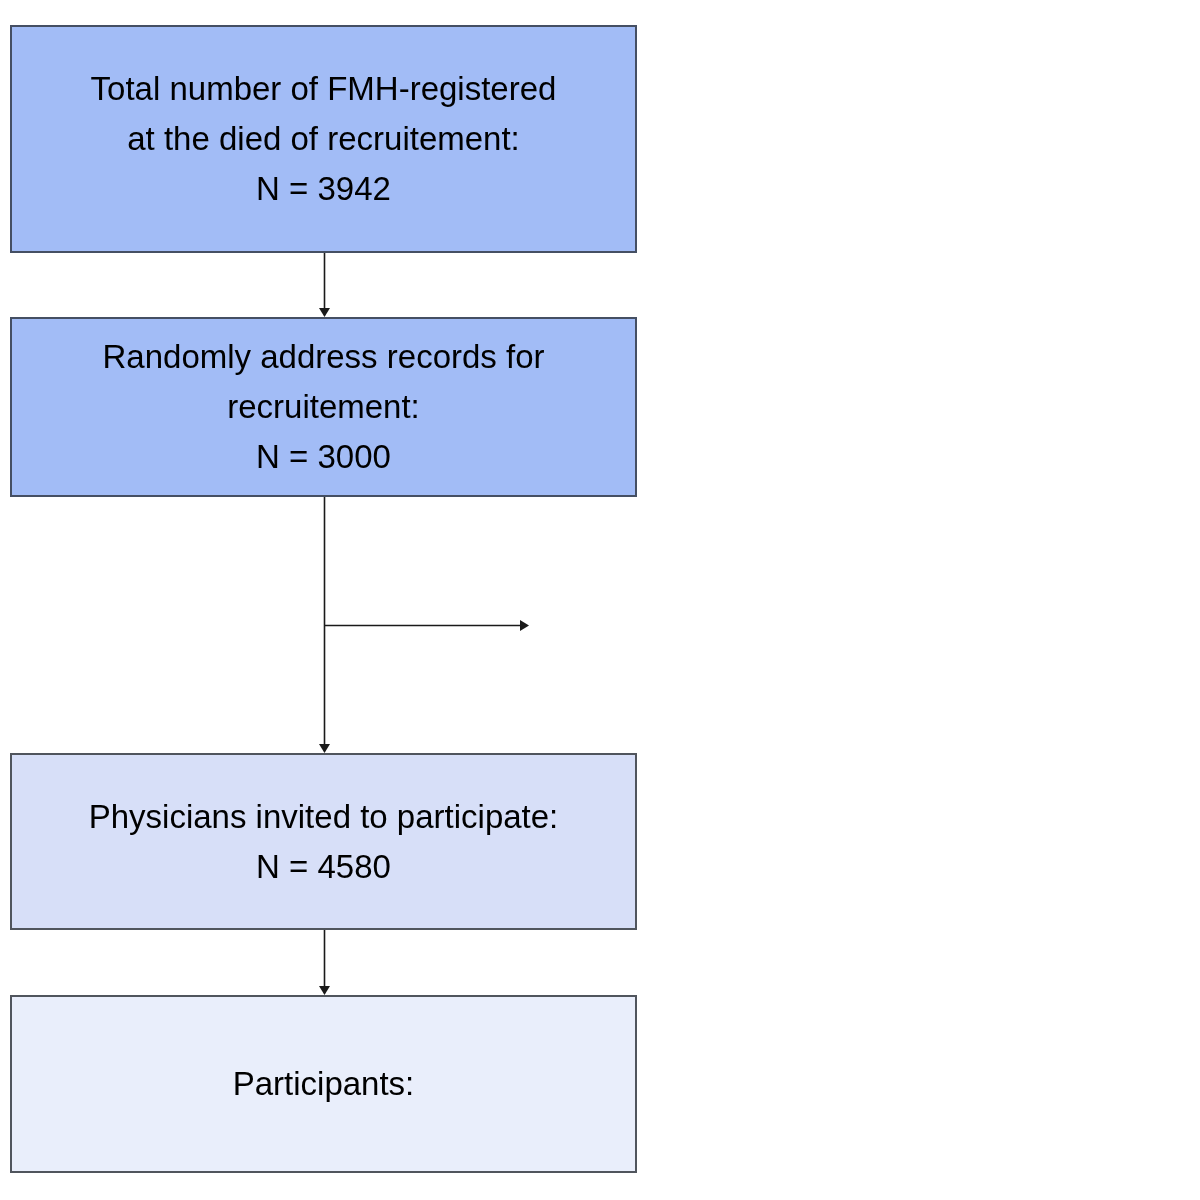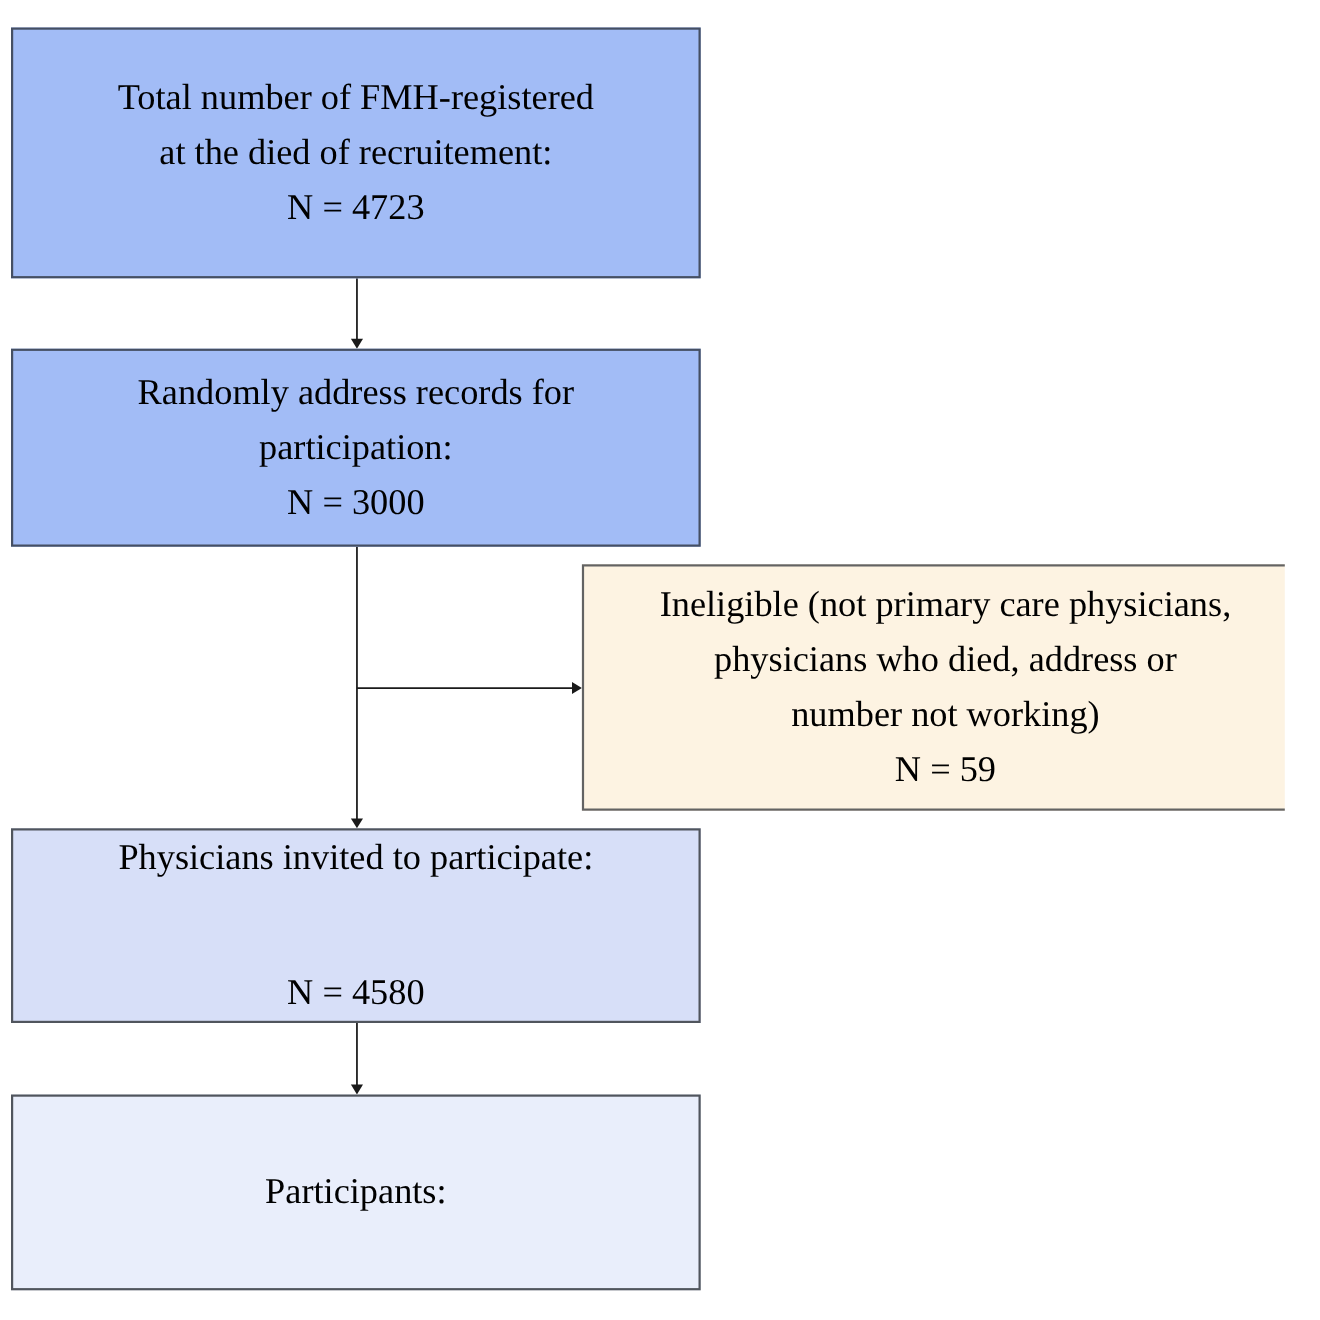--- a/index.html
+++ b/index.html
@@ -5,24 +5,23 @@
   html, body {
     margin: 0;
     padding: 0;
     background: #ffffff;
   }
   .canvas {
     position: relative;
     width: 1156px;
     height: 1200px;
     background: #ffffff;
-    font-family: Liberation Serif, serif;
+    font-family: Liberation Sans, sans-serif;
     color: var(--text-color, #000);
     overflow: hidden;
-    padding-left: 12px;
   }
   .connectors {
     position: absolute;
     left: 0;
     top: 0;
     pointer-events: none;
   }
   .box {
     position: absolute;
     box-sizing: border-box;
@@ -42,21 +41,20 @@
     background: var(--primary-blue, #A2BCF6);
     border: 2px solid var(--blue-border, #454F63);
   }
   .box-cream {
     background: var(--cream, #FDF3E2);
     border: 2px solid var(--cream-border, #636363);
   }
   .box-light-blue {
     background: var(--light-blue, #D7DFF8);
     border: 2px solid var(--light-border, #50555D);
-    justify-content: space-between;
   }
   .box-lighter-blue {
     background: var(--lighter-blue, #E9EEFB);
     border: 2px solid var(--light-border, #50555D);
     text-align: right;
   }
   #box-total        { left: 10px;  top: 25px;  width: 627px; height: 228px; }
   #box-selected     { left: 10px;  top: 317px; width: 627px; height: 180px; }
   #box-ineligible   { left: 529px; top: 513px; width: 661px; height: 224px; }
   #box-invited      { left: 10px;  top: 753px; width: 627px; height: 177px; }
@@ -78,35 +76,29 @@
     <line x1="324.5" y1="625.5" x2="521" y2="625.5" stroke="#1A1A1A" stroke-width="1.6"></line>
     <polygon points="520,620 520,631 529,625.5" fill="#1A1A1A"></polygon>
 
     <line x1="324.5" y1="930" x2="324.5" y2="987" stroke="#1A1A1A" stroke-width="1.6"></line>
     <polygon points="319,986 330,986 324.5,995" fill="#1A1A1A"></polygon>
   </svg>
 
   <div id="box-total" class="box box-blue">
     <div class="text-line">Total number of FMH-registered</div>
     <div class="text-line">at the died of recruitement:</div>
-    <div class="text-line">N = 4723</div>
+    <div class="text-line">N = 3942</div>
   </div>
 
   <div id="box-selected" class="box box-blue">
     <div class="text-line">Randomly address records for</div>
-    <div class="text-line">participation:</div>
+    <div class="text-line">recruitement:</div>
     <div class="text-line">N = 3000</div>
   </div>
 
-  <div id="box-ineligible" class="box box-cream">
-    <div class="text-line">Ineligible (not primary care physicians,</div>
-    <div class="text-line">physicians who died, address or</div>
-    <div class="text-line">number not working)</div>
-    <div class="text-line">N = 59</div>
-  </div>
 
   <div id="box-invited" class="box box-light-blue">
     <div class="text-line">Physicians invited to participate:</div>
     <div class="text-line">N = 4580</div>
   </div>
 
   <div id="box-participants" class="box box-lighter-blue">
     <div class="text-line">Participants:</div>
   </div>
 

